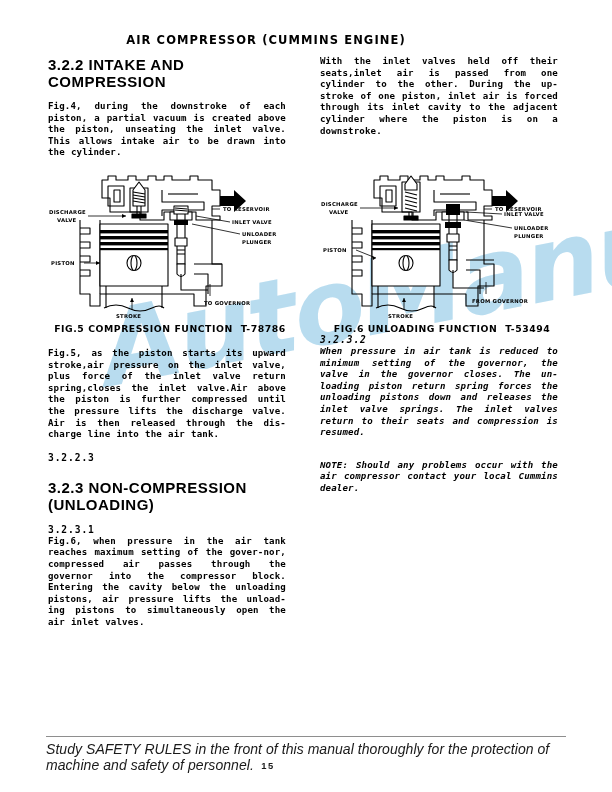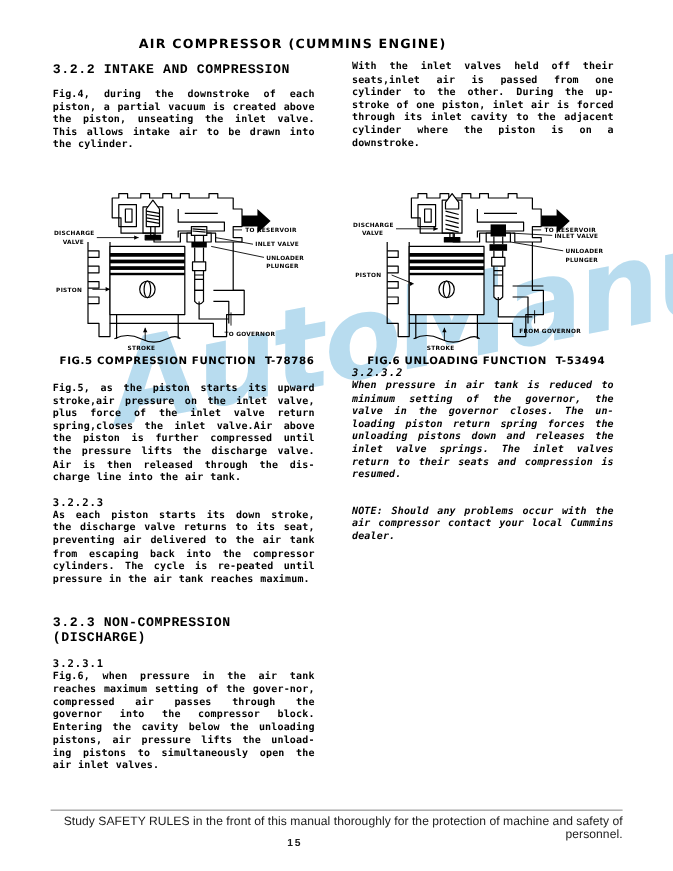--- a/index.html
+++ b/index.html
@@ -66,22 +66,22 @@
   .col {
     position: absolute;
     top: 56px;
     width: 238px;
     z-index: 10;
   }
   .col-left  { left: 48px; }
   .col-right { left: 320px; }
 
   .heading {
-    font-family: Liberation Mono, monospace;
-    font-size: 12px;
+    font-family: Liberation Sans, sans-serif;
+    font-size: 15px;
     font-weight: 700;
     letter-spacing: .5px;
     margin: 0 0 11px 0;
     color: #000;
   }
   .subhead {
     font-family: "DejaVu Sans Mono", monospace;
     font-size: 9.6px;
     font-weight: 700;
     letter-spacing: .9px;
@@ -128,24 +128,25 @@
     top: 736px;
     width: 520px;
     z-index: 10;
   }
   .footer-rule {
     border-top: 1px solid #8e8e8e;
     margin-bottom: 4px;
   }
   .footer-text {
     font-family: "Liberation Sans", sans-serif;
-    font-size: 11px;
-    text-align: right;
+    font-size: 14px;
+    text-align: left;
     color: #1a1a1a;
     letter-spacing: .05px;
+    font-style: italic;
   }
   .page-number {
     position: absolute;
     left: 0;
     top: 760px;
     width: 536px;
     text-align: center;
     font-family: "Liberation Sans", sans-serif;
     font-size: 9.4px;
     font-weight: 700;
@@ -353,23 +354,22 @@
       <text class="lbl" x="156" y="135">FROM GOVERNOR</text>
     </svg>
     <div class="fig-caption">
       <span>FIG.6 UNLOADING FUNCTION</span><span class="code">T-53494</span>
     </div>
   </div>
 
   <div class="col col-left" style="top:348px;">
     <div class="para">Fig.5, as the piston starts its upward stroke,air pressure on the inlet valve, plus force of the inlet valve return spring,closes the inlet valve.Air above the piston is further compressed until the pressure lifts the discharge valve. Air is then released through the dis-charge line into the air tank.</div>
     <div class="subhead">3.2.2.3</div>
-    <div class="para">As each piston starts its down stroke, the discharge valve returns to its seat, preventing air delivered to the air tank from escaping back into the compressor cylinders. The cycle is re-peated until pressure in the air tank reaches maximum.</div>
     <div class="gap-md"></div>
-    <div class="heading">3.2.3 NON-COMPRESSION (DISCHARGE)</div>
+    <div class="heading">3.2.3 NON-COMPRESSION (UNLOADING)</div>
     <div class="subhead">3.2.3.1</div>
     <div class="para">Fig.6, when pressure in the air tank reaches maximum setting of the gover-nor, compressed air passes through the governor into the compressor block. Entering the cavity below the unloading pistons, air pressure lifts the unload-ing pistons to simultaneously open the air inlet valves.</div>
   </div>
 
   <div class="col col-right" style="top:334px;font-style:italic;">
     <div class="subhead">3.2.3.2</div>
     <div class="para">When pressure in air tank is reduced to minimum setting of the governor, the valve in the governor closes. The un-loading piston return spring forces the unloading pistons down and releases the inlet valve springs. The inlet valves return to their seats and compression is resumed.</div>
     <div class="gap-sm"></div>
     <div class="para">NOTE: Should any problems occur with the air compressor contact your local Cummins dealer.</div>
   </div>

